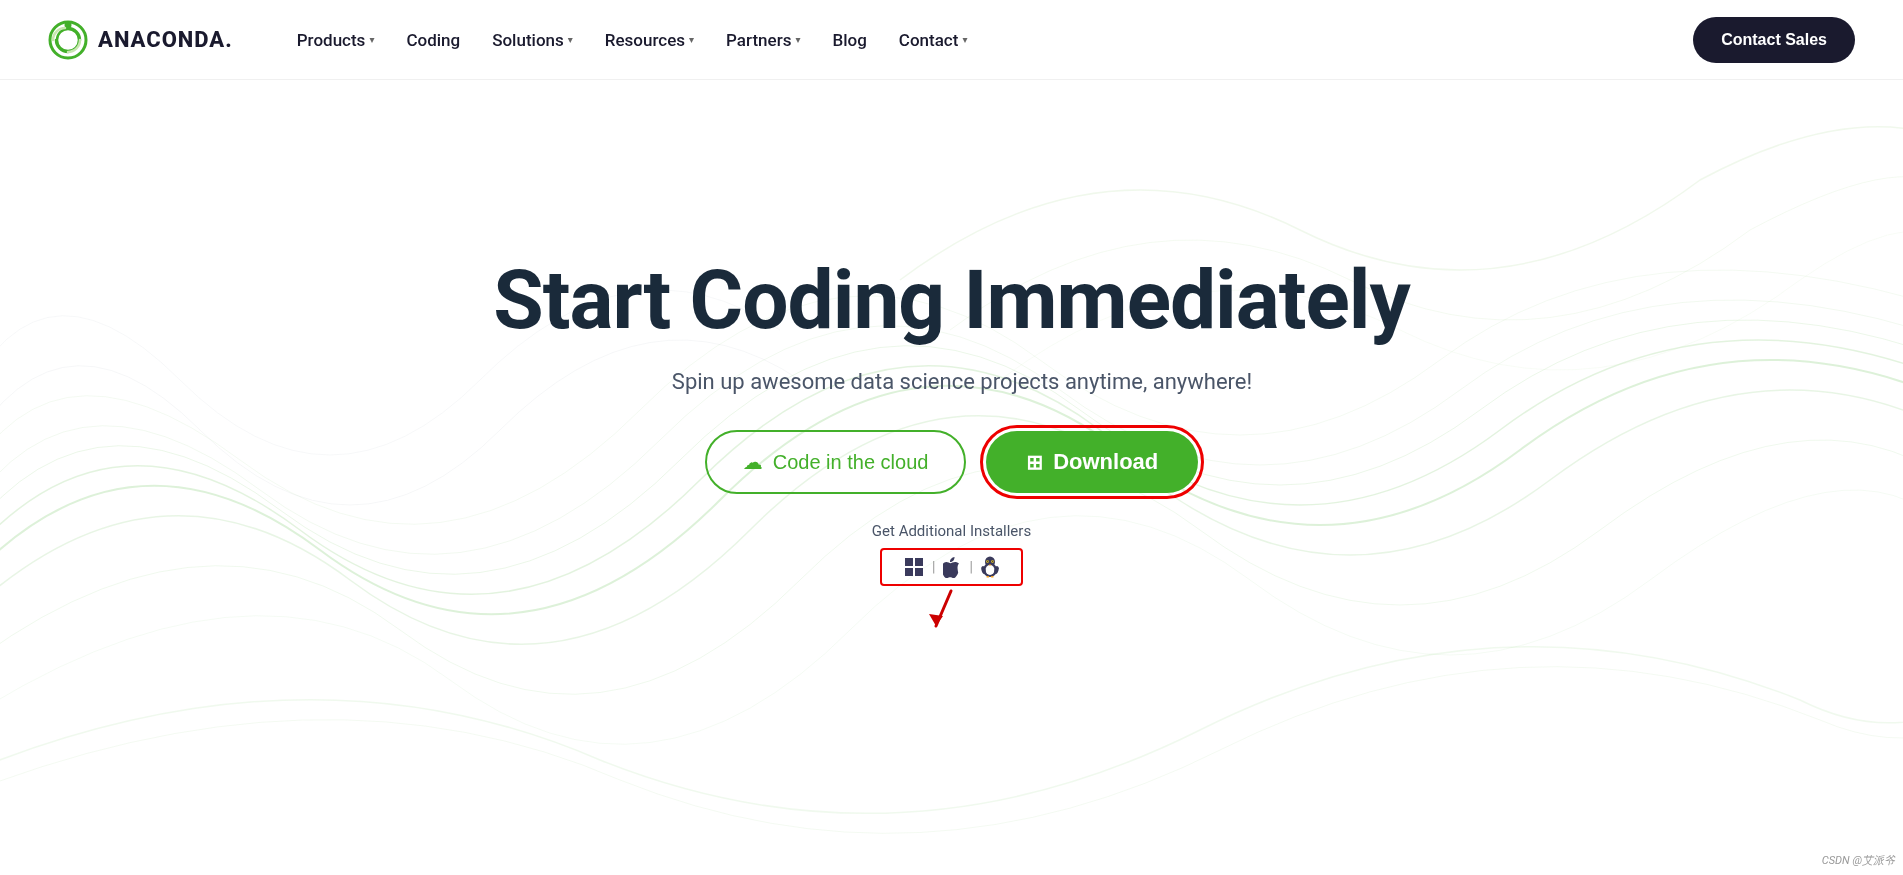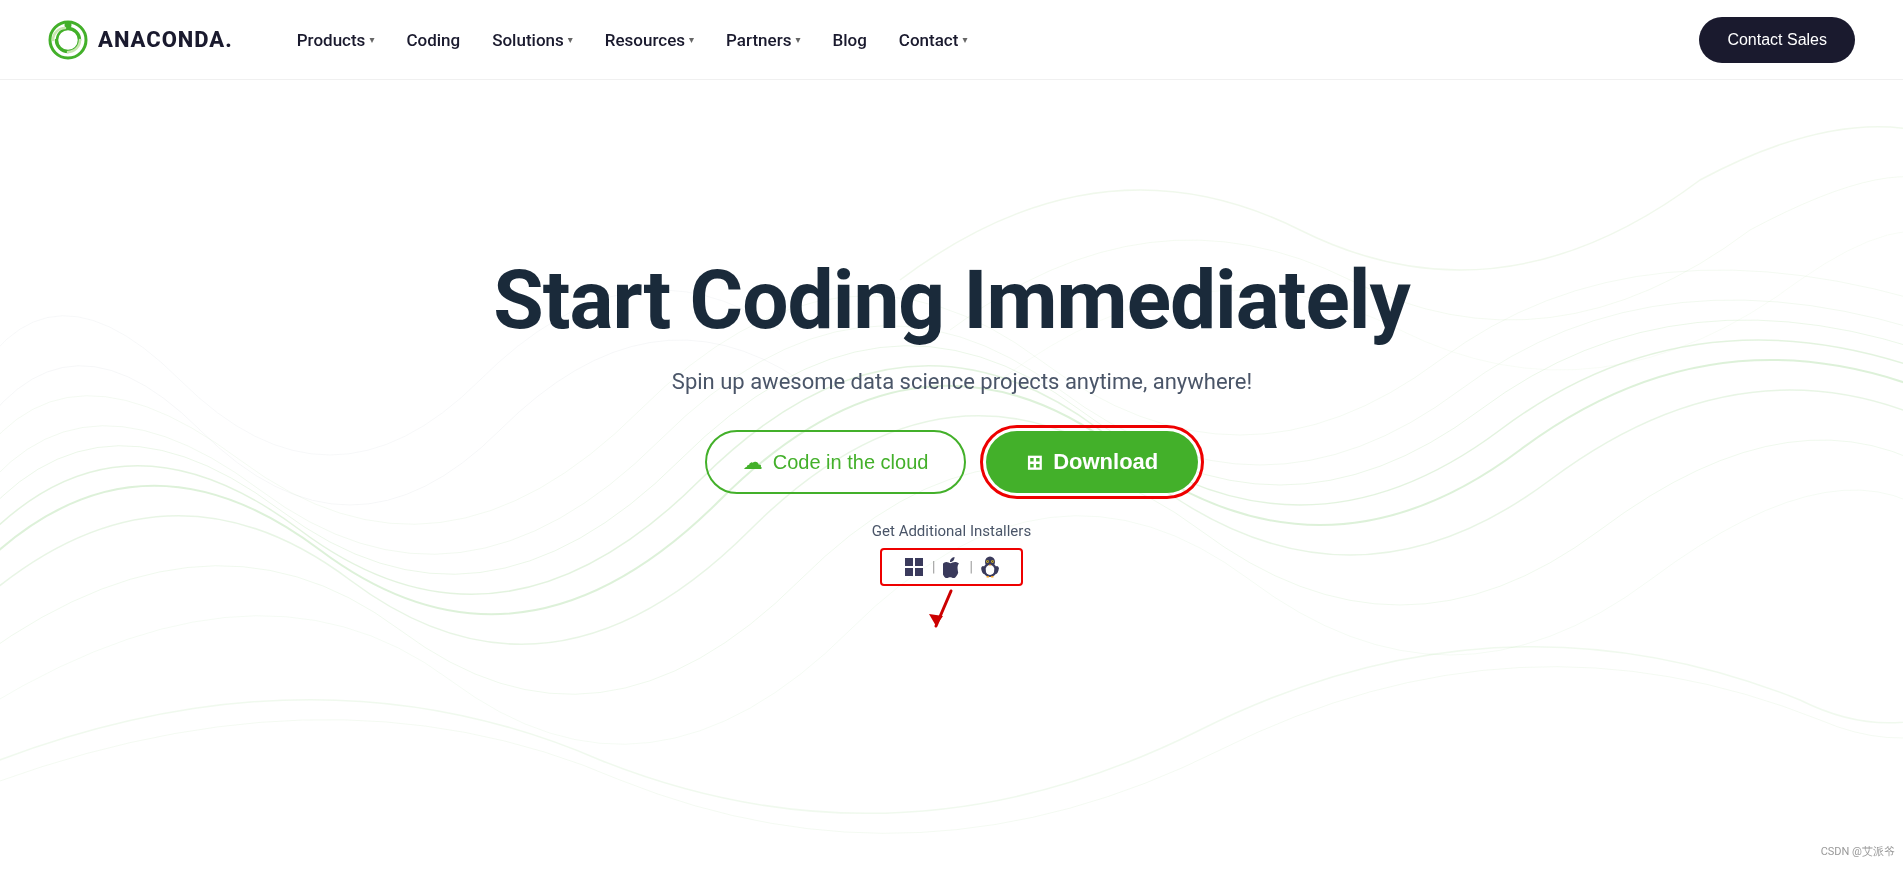--- a/index.html
+++ b/index.html
@@ -71,21 +71,21 @@
       margin-left: auto;
     }
 
     .contact-sales-btn {
       background: #1a1a2e;
       color: #ffffff;
       border: none;
       border-radius: 30px;
       padding: 14px 28px;
       font-size: 16px;
-      font-weight: 400;
+      font-weight: 700;
       cursor: pointer;
       white-space: nowrap;
     }
 
     
     .hero {
       position: relative;
       width: 100%;
       height: 795px;
       display: flex;
@@ -208,25 +208,26 @@
 
     
     .arrow-annotation {
       position: relative;
       margin-top: -8px;
     }
 
     
     .watermark {
       position: fixed;
-      bottom: 16px;
+      bottom: 7px;
       right: 8px;
       font-size: 11px;
       color: #999;
       z-index: 100;
+      font-style: italic;
     }
   </style>
 </head>
 <body>
 
 <nav class="navbar">
   <div class="logo-area">
 
     <svg class="logo-icon" viewBox="0 0 40 40" xmlns="http://www.w3.org/2000/svg">
       <circle cx="20" cy="20" r="18" fill="none" stroke="#43b02a" stroke-width="3"></circle>

